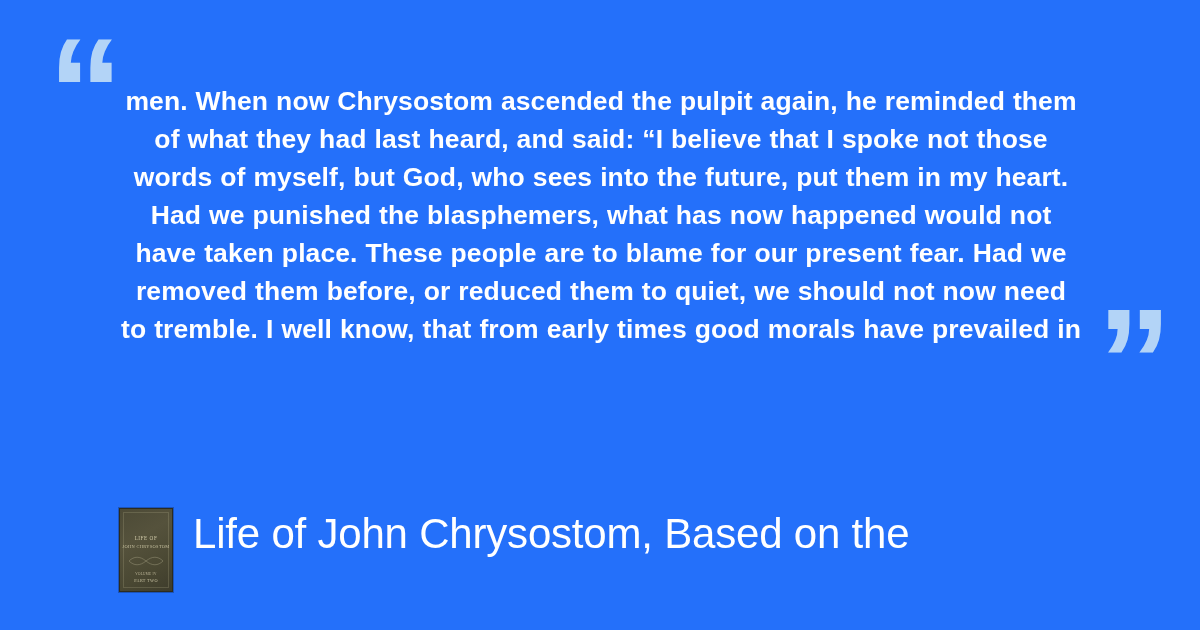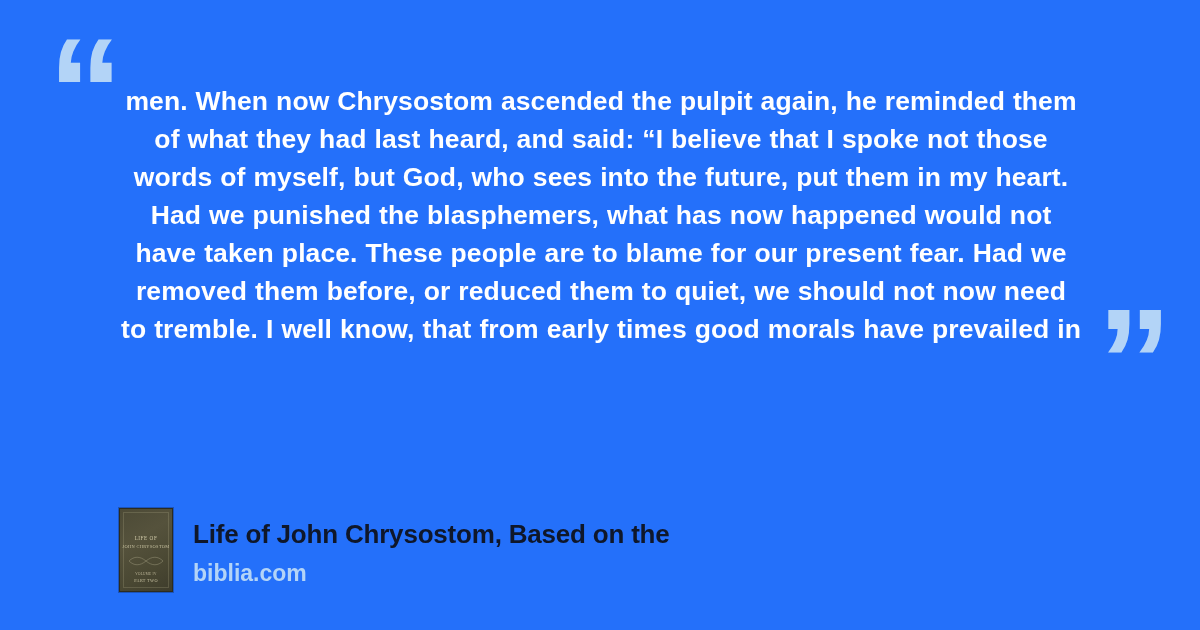--- a/index.html
+++ b/index.html
@@ -126,24 +126,24 @@
     font-family:"Liberation Serif", serif;
     font-size:4.2px;
     letter-spacing:.4px;
     color:#c9c3a3;
     text-transform:uppercase;
   }
 
   .footer-text { padding-top:4px; }
 
   .book-title {
-    color:#0f172a;
+    color:#ffffff;
     font-family:"Liberation Sans", sans-serif;
-    font-weight:700;
-    font-size:26px;
+    font-weight:400;
+    font-size:42px;
     line-height:44px;
     letter-spacing:-0.2px;
     white-space:nowrap;
   }
 
   .site-name {
     color:#b3d4f7;
     font-family:"Liberation Sans", sans-serif;
     font-weight:700;
     font-size:23px;
@@ -174,17 +174,16 @@
       <svg class="cover-flourish" viewBox="0 0 76 24">
         <path d="M4 12 C14 2, 26 2, 38 12 C50 22, 62 22, 72 12" fill="none" stroke="#cfc9a8" stroke-width="1.1"></path>
         <path d="M4 12 C14 22, 26 22, 38 12 C50 2, 62 2, 72 12" fill="none" stroke="#cfc9a8" stroke-width="1.1"></path>
       </svg>
       <div class="cover-vol">Volume IV</div>
       <div class="cover-author">Part Two</div>
     </div>
 
     <div class="footer-text">
       <div class="book-title">Life of John Chrysostom, Based on the</div>
-      <div class="site-name">biblia.com</div>
     </div>
 
   </div>
 </div>
 
 </body></html>

